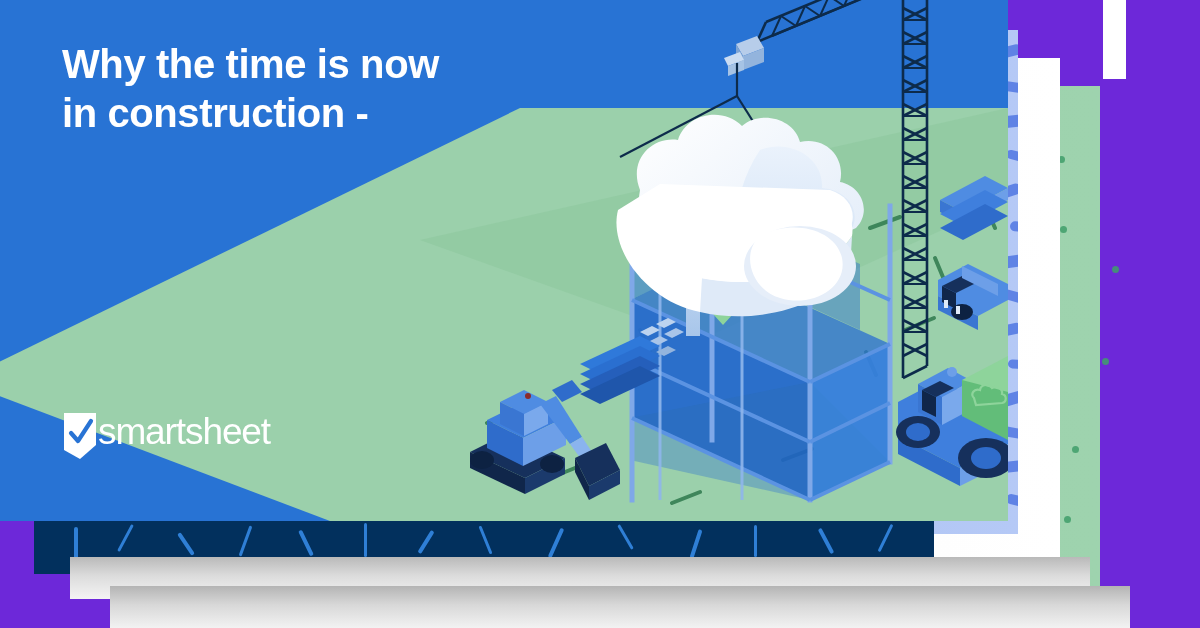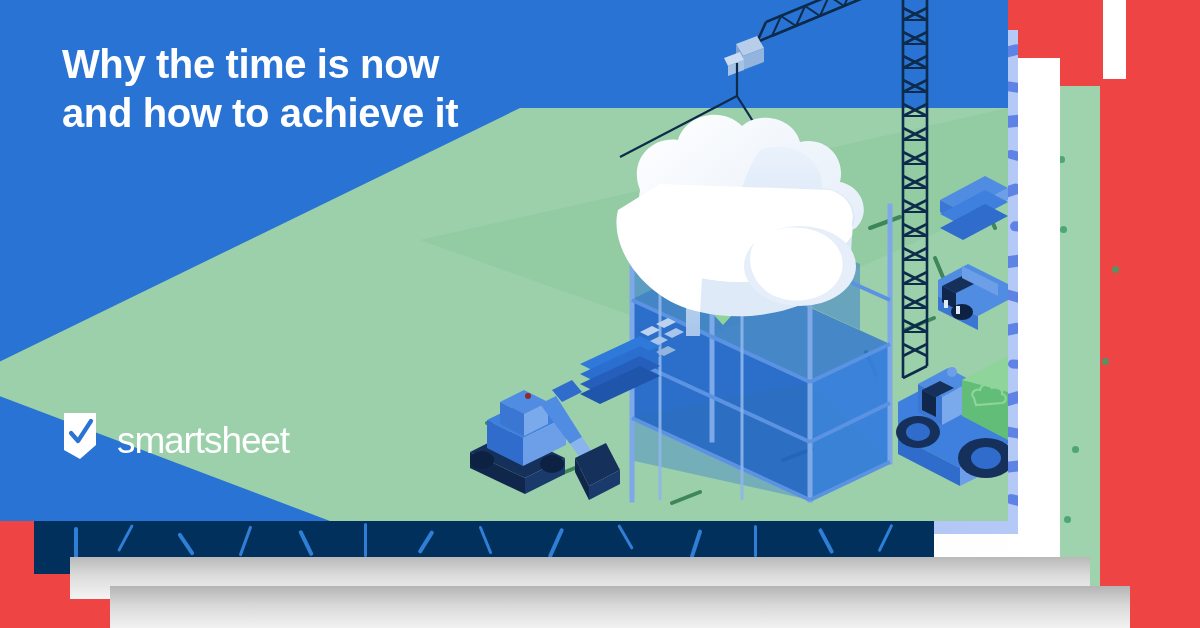--- a/index.html
+++ b/index.html
@@ -1,17 +1,17 @@
 <!DOCTYPE html>
 <html><head>
 <meta charset="utf-8">
 <style>
   html,body{margin:0;padding:0;background:#000;}
   body{width:1200px;height:628px;overflow:hidden;font-family:"Liberation Sans",sans-serif;}
-  #stage{position:relative;width:1200px;height:628px;background:#ef4444;overflow:hidden;}
+  #stage{position:relative;width:1200px;height:628px;background:#6d28d9;overflow:hidden;}
 
   
   .layer{position:absolute;}
   #layer-green{left:262px;top:86px;width:838px;height:504px;
     background:linear-gradient(90deg,#8bc7a0 0%,#9bd0ab 30%,#9ed3ae 100%);}
   #layer-green .dot{position:absolute;width:7px;height:7px;border-radius:50%;background:#3f9e6a;opacity:.85;}
   #layer-white2{left:222px;top:58px;width:838px;height:504px;
     background:linear-gradient(90deg,#d2d2d2 0%,#e8e8e8 18%,#f6f6f6 45%,#fdfdfd 70%,#ffffff 100%);}
   #layer-blue2{left:180px;top:30px;width:838px;height:504px;
     background:linear-gradient(90deg,#9fb6ec 0%,#aac0f2 40%,#b5c9f6 100%);overflow:hidden;}
@@ -33,21 +33,21 @@
 
   
   #card-blue{position:absolute;left:0;top:0;width:1008px;height:521px;background:#2873d4;overflow:hidden;}
 
   
   #headline{position:absolute;left:62px;top:40px;width:520px;color:#fff;
     font-size:40px;font-weight:bold;line-height:1.22;letter-spacing:-.4px;}
   #headline div{white-space:nowrap;}
 
   
-  #logo{position:absolute;left:62px;top:413px;display:flex;align-items:flex-end;gap:19px;}
+  #logo{position:absolute;left:62px;top:413px;display:flex;align-items:flex-start;gap:0;}
   #logo-mark{width:36px;height:46px;display:block;}
   #logo-word{color:#fff;font-size:37px;font-weight:500;letter-spacing:-1.1px;line-height:1;}
 
   
   #illo{position:absolute;left:0;top:0;width:1008px;height:521px;}
 
   .nobr{white-space:nowrap;}
 </style>
 </head>
 <body>
@@ -367,21 +367,21 @@
         <polygon points="940,200 985,176 1008,188 963,212" fill="#4f8ce2"></polygon>
         <polygon points="940,200 940,212 963,224 963,212" fill="#3a76d2"></polygon>
         <polygon points="963,212 1008,188 1008,200 963,224" fill="#6d9fe8"></polygon>
         <polygon points="940,214 985,190 1008,202 963,226" fill="#3f7fdd"></polygon>
         <polygon points="940,228 985,204 1008,216 963,240" fill="#2f6ccb"></polygon>
       </g>
     </svg>
 
     <div id="headline">
       <div class="nobr">Why the time is now</div>
-      <div class="nobr">and how to achieve it</div>
+      <div class="nobr">in construction -</div>
     </div>
 
     <div id="logo">
       <svg id="logo-mark" viewBox="0 0 36 46">
         <path d="M2,0 H34 V32 L18,46 L2,37 Z" fill="#ffffff"></path>
         <path d="M9,20 L16,28 L29,8" stroke="#2873d4" stroke-width="4.2" fill="none" stroke-linecap="round" stroke-linejoin="round"></path>
       </svg>
       <span id="logo-word">smartsheet</span>
     </div>
   </div>

